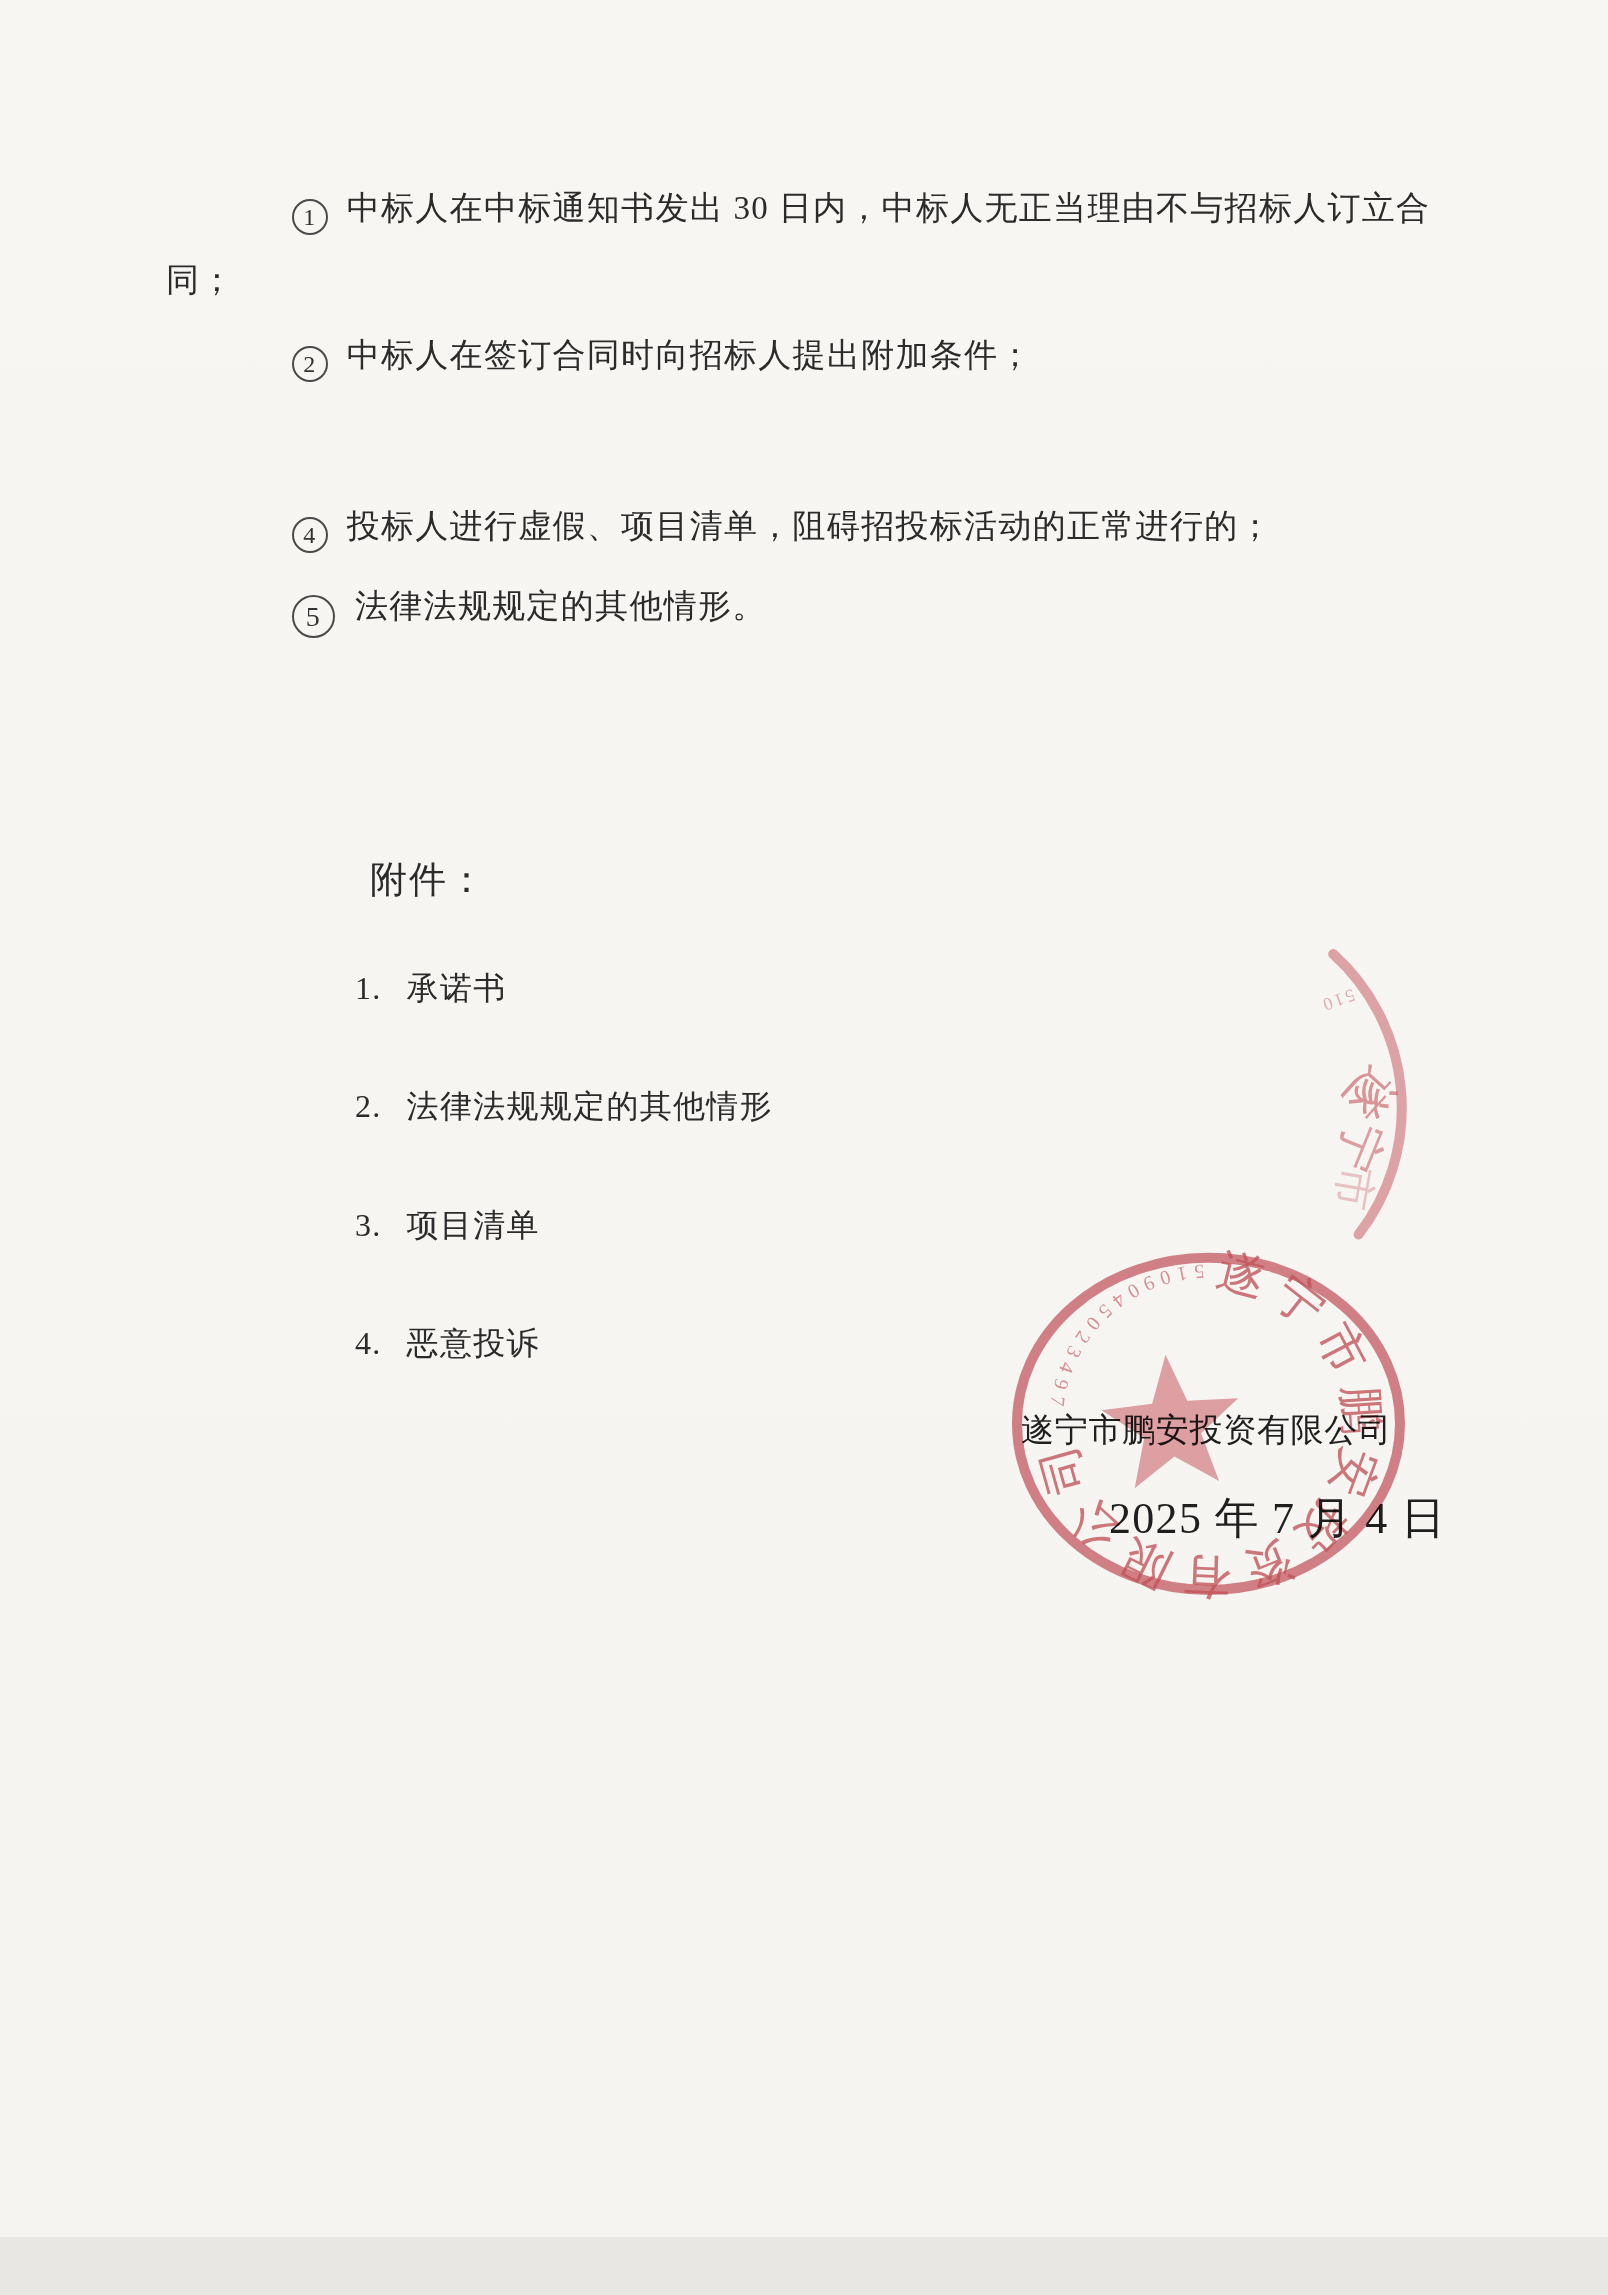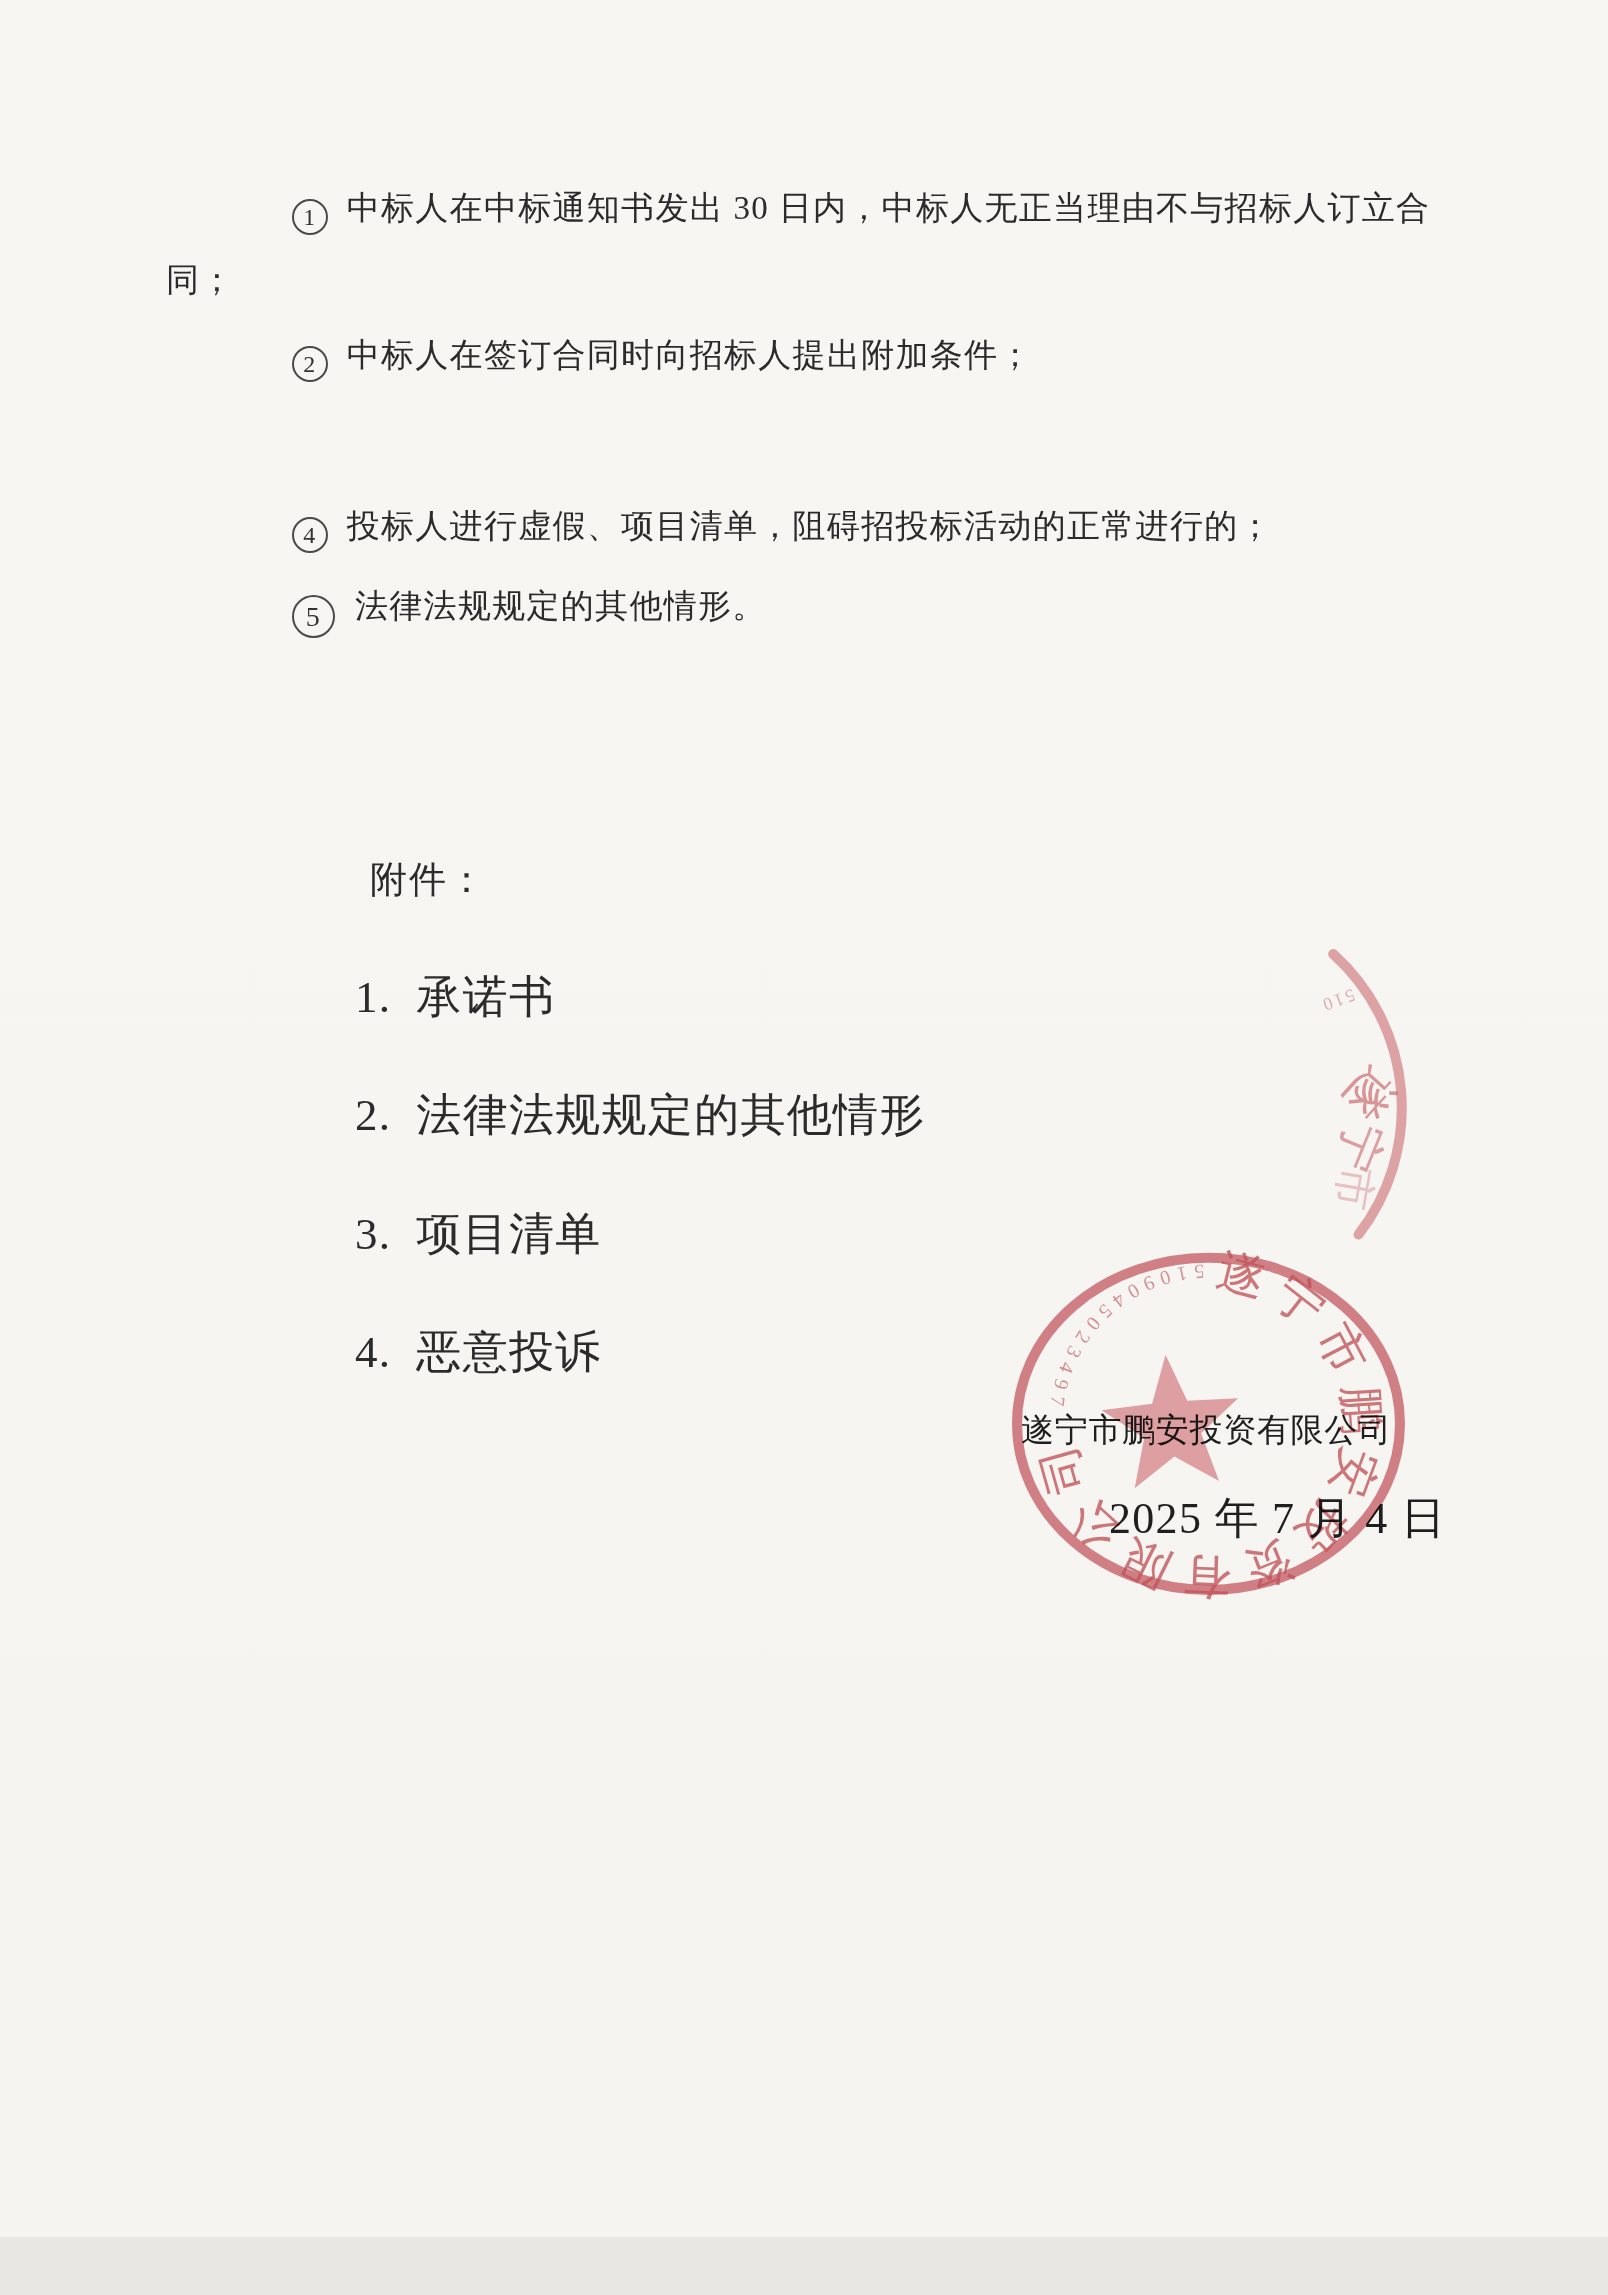--- a/index.html
+++ b/index.html
@@ -32,21 +32,21 @@
     color:#333;
   }
   .marker.big {
     width:43px; height:43px;
     border-width:2px;
     font-size:28px; line-height:40px;
     vertical-align:-9.4px;
     margin-right:20px;
   }
   .att-title { position:absolute; font-size:37px; letter-spacing:2px; color:#2b2b2b; white-space:nowrap;text-align:right; }
-  .att-item  { position:absolute; font-size:45px; letter-spacing:1.3px; color:#2b2b2b; white-space:nowrap; }
+  .att-item  { position:absolute; font-size:32px; letter-spacing:1.3px; color:#2b2b2b; white-space:nowrap; }
   .att-item .num { display:inline-block; margin-right:25px; }
   .sig-company { position:absolute; left:1021px; top:1408px; font-size:33px; letter-spacing:0.7px; color:#1f1f1f; z-index:4; white-space:nowrap; }
   .sig-date    { position:absolute; left:1109px; top:1489px; font-size:44px; letter-spacing:1.3px; color:#1f1f1f; z-index:4; white-space:nowrap; }
   .seal-main {
     position:absolute; left:1005px; top:1246px;
     width:407px; height:357px;
     mix-blend-mode:multiply;
     z-index:6;
   }
   .seal-partial {

